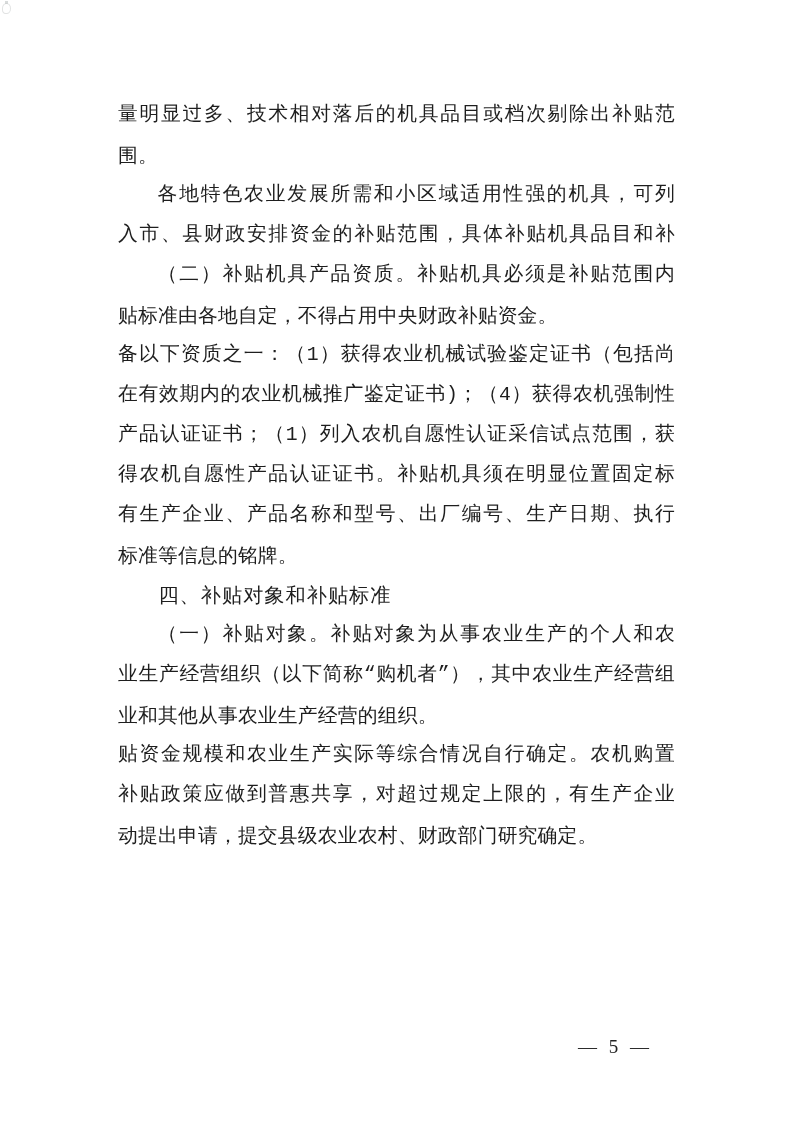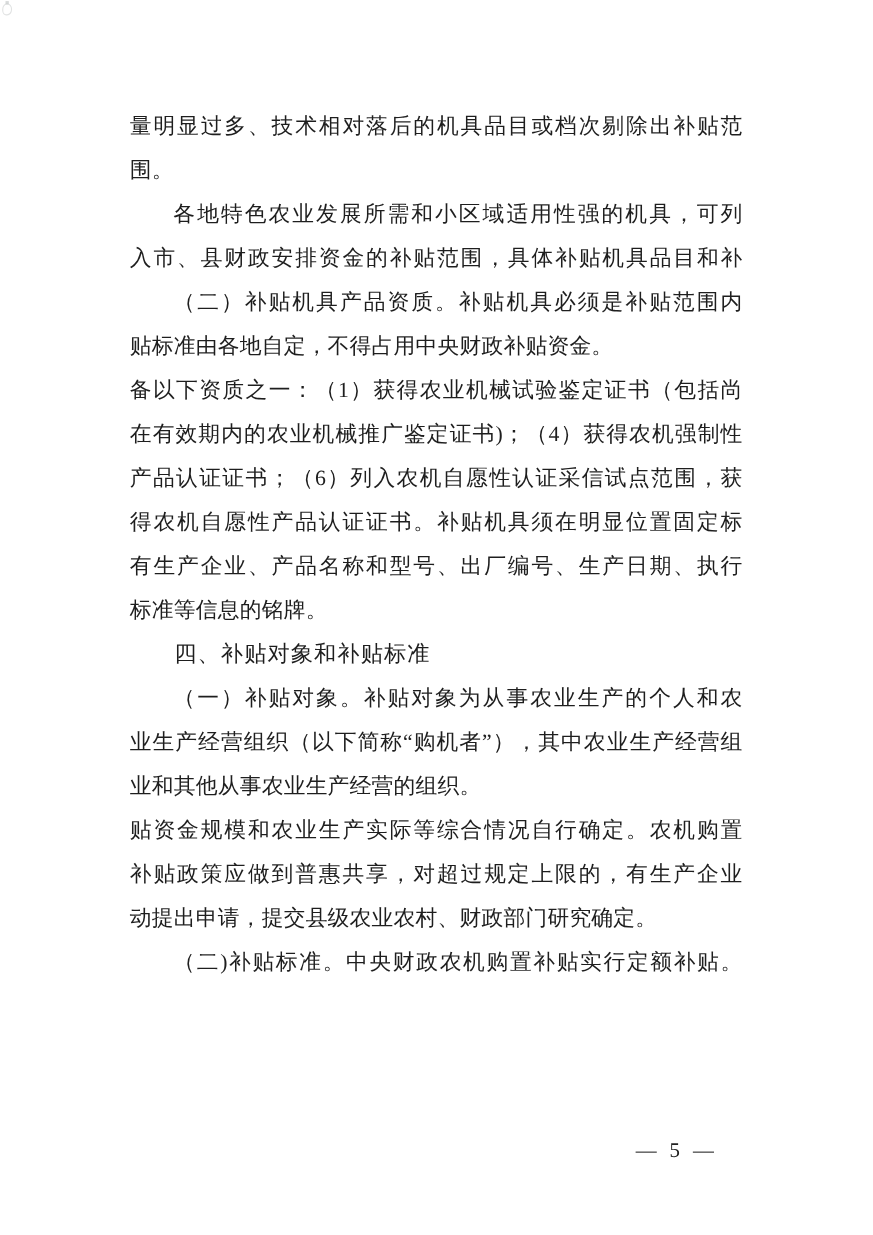--- a/index.html
+++ b/index.html
@@ -46,21 +46,21 @@
   .line {
     height: 40px;
     line-height: 40px;
     font-size: 19.8px;
     letter-spacing: 0.2px;
     white-space: nowrap;
     text-align: justify;
     text-justify: inter-character;
     overflow: visible;
   }
-  .line.full { text-align-last: justify; }
+  .line.full { text-align-last: justify; font-family: Liberation Mono, monospace; }
   .line.end  { text-align-last: left; }
   .line.indent { padding-left: 2em; }
   .line.heading {
     font-family: "Liberation Sans", "DejaVu Sans", sans-serif;
     font-weight: 400;
     font-size: 20.2px;
     letter-spacing: 1px;
   }
   .footer {
     position: absolute;
@@ -82,28 +82,27 @@
 
   <div class="content" id="text-block">
       <div class="line full">量明显过多、技术相对落后的机具品目或档次剔除出补贴范</div>
       <div class="line end">围。</div>
       <div class="line full indent">各地特色农业发展所需和小区域适用性强的机具，可列</div>
       <div class="line full">入市、县财政安排资金的补贴范围，具体补贴机具品目和补</div>
       <div class="line full indent">（二）补贴机具产品资质。补贴机具必须是补贴范围内</div>
       <div class="line end">贴标准由各地自定，不得占用中央财政补贴资金。</div>
       <div class="line full">备以下资质之一：（1）获得农业机械试验鉴定证书（包括尚</div>
       <div class="line full">在有效期内的农业机械推广鉴定证书)；（4）获得农机强制性</div>
-      <div class="line full">产品认证证书；（6）列入农机自愿性认证采信试点范围，获</div>
+      <div class="line full">产品认证证书；（1）列入农机自愿性认证采信试点范围，获</div>
       <div class="line full">得农机自愿性产品认证证书。补贴机具须在明显位置固定标</div>
       <div class="line full">有生产企业、产品名称和型号、出厂编号、生产日期、执行</div>
       <div class="line end">标准等信息的铭牌。</div>
       <div class="line end indent heading">四、补贴对象和补贴标准</div>
       <div class="line full indent">（一）补贴对象。补贴对象为从事农业生产的个人和农</div>
       <div class="line full">业生产经营组织（以下简称“购机者”），其中农业生产经营组</div>
       <div class="line end">业和其他从事农业生产经营的组织。</div>
       <div class="line full">贴资金规模和农业生产实际等综合情况自行确定。农机购置</div>
       <div class="line full">补贴政策应做到普惠共享，对超过规定上限的，有生产企业</div>
       <div class="line end">动提出申请，提交县级农业农村、财政部门研究确定。</div>
-      <div class="line full indent">（二)补贴标准。中央财政农机购置补贴实行定额补贴。</div>
     </div>
 
   <div class="footer">— 5 —</div>
 </div>
 
 </body></html>

